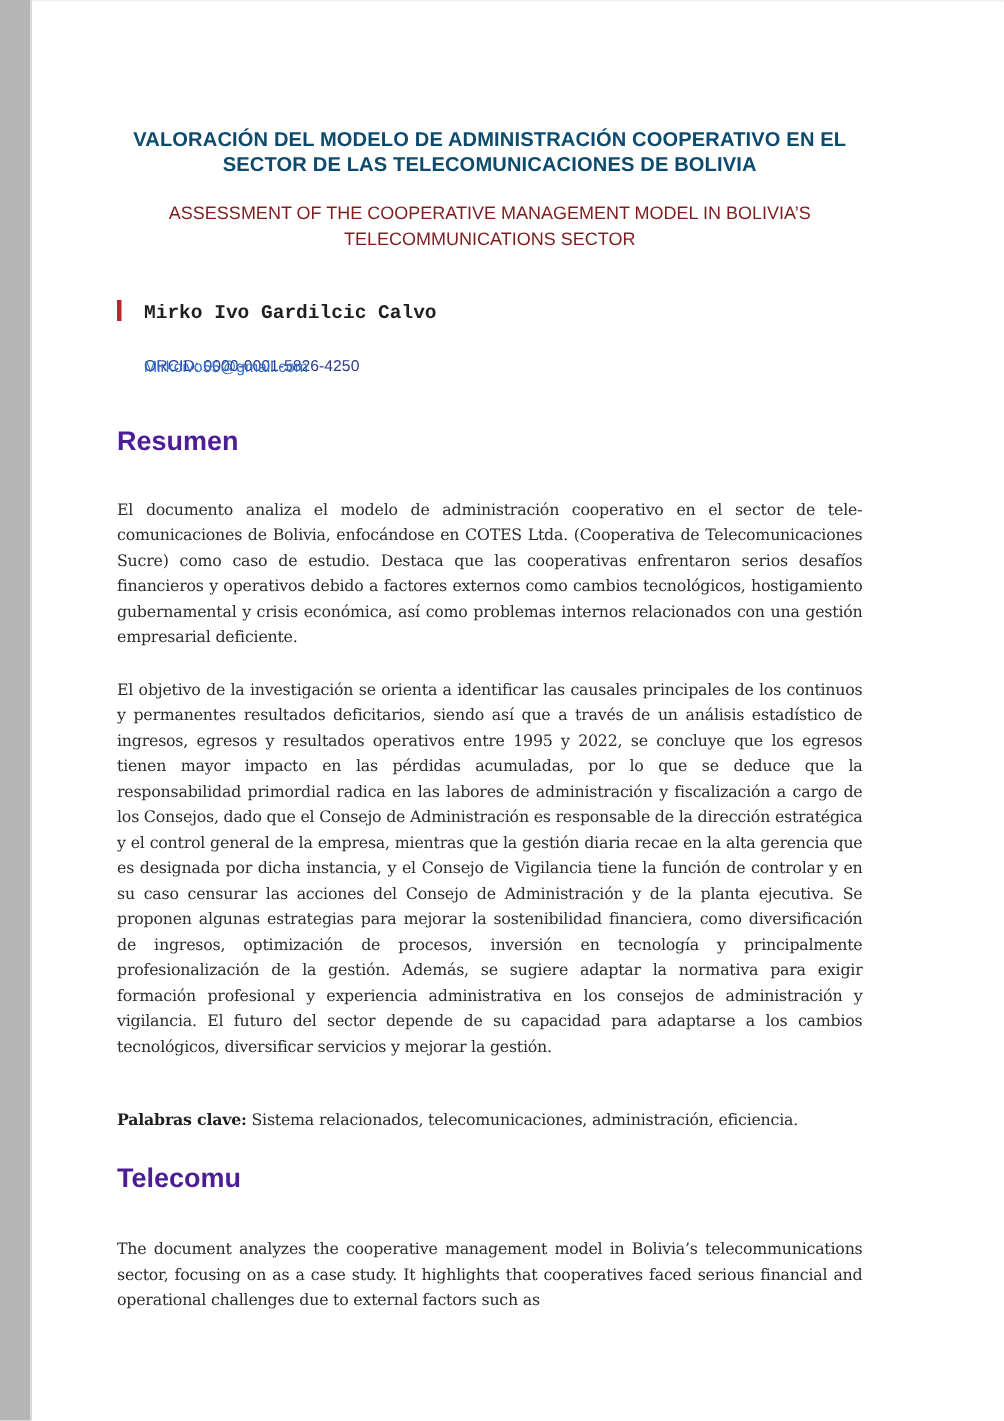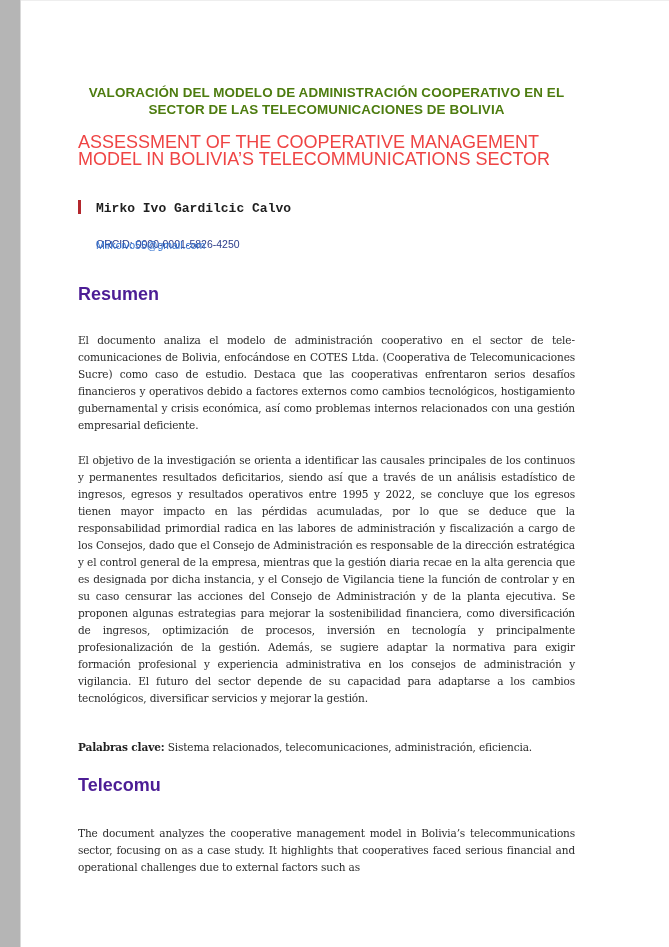--- a/index.html
+++ b/index.html
@@ -14,26 +14,26 @@
     }
     .top-line {
       position: absolute; left: 21px; top: 0; right: 0; height: 1px; background: #eeeeee;
     }
     .page {
       position: absolute; left: 78px; top: 0; width: 497px;
     }
     .title-es {
       position: absolute; top: 84px; left: 0; width: 497px; text-align: center;
       font-family: "Liberation Sans", sans-serif; font-weight: bold;
-      font-size: 13.4px; line-height: 17px; color: #4d7c0f; letter-spacing: 0.1px;
+      font-size: 13.4px; line-height: 17px; color: #0c4a6e; letter-spacing: 0.1px;
     }
     .title-en {
-      position: absolute; top: 134px; left: 0; width: 497px; text-align: left;
+      position: absolute; top: 134px; left: 0; width: 497px; text-align: center;
       font-family: "Liberation Sans", sans-serif; font-weight: normal;
-      font-size: 18px; line-height: 17px; color: #ef4444;
+      font-size: 12px; line-height: 17px; color: #7f1d1d;
     }
     .author-block { position: absolute; top: 200px; left: 0; }
     .author-accent {
       position: absolute; left: 0; top: 0; width: 3px; height: 14px; background: #b3272d;
     }
     .author-name {
       position: absolute; left: 18px; top: 1px; white-space: nowrap;
       font-family: Liberation Mono, monospace; font-weight: bold; font-size: 13px; color: #1f1f1f;
     }
     .author-orcid {

